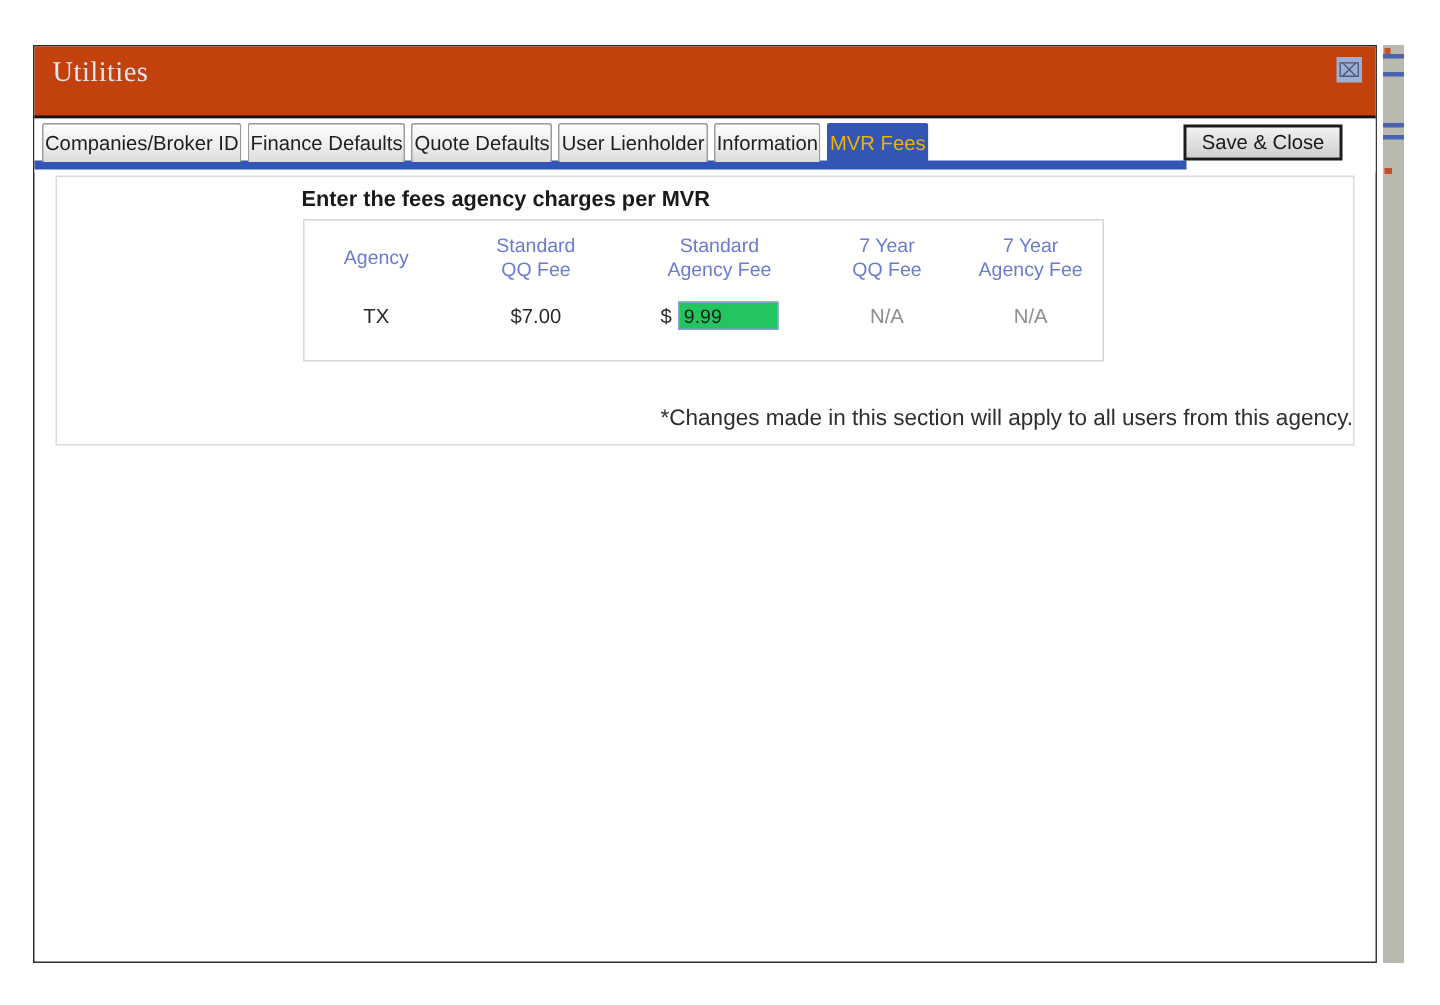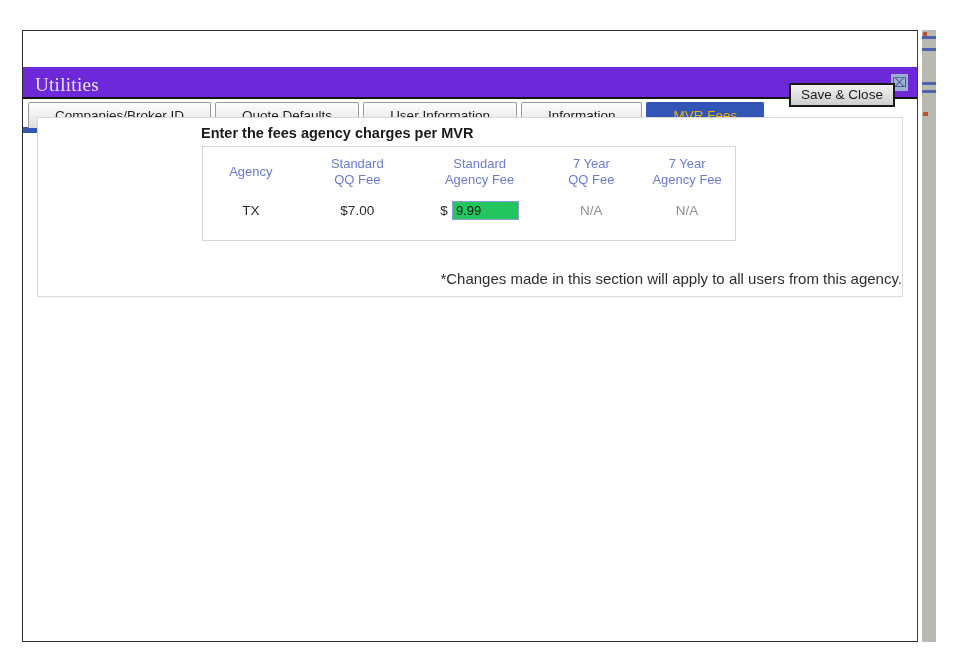--- a/index.html
+++ b/index.html
@@ -66,25 +66,24 @@
     height: 612px;
     background: #ffffff;
     border: 1px solid #2b2b2b;
     border-right-color: #3a3a3a;
     box-sizing: border-box;
   }
 
   
   .titlebar {
     position: relative;
-    height: 32px;
-    background: #6d28d9;
+    height: 48px;
+    background: #c2410c;
     border-bottom: 2px solid #13131a;
     box-sizing: border-box;
-    margin-top: 36px;
   }
   .titlebar .title-text {
     position: absolute;
     left: 12px;
     top: 7px;
     font-family: "Liberation Serif", serif;
     font-size: 19px;
     color: #e2e6f2;
     letter-spacing: 0.3px;
   }
@@ -114,21 +113,21 @@
     position: absolute;
     left: 5px;
     top: 3px;
     display: flex;
     align-items: flex-start;
   }
   .tab {
     position: relative;
     height: 26px;
     line-height: 25px;
-    padding: 0 26px;
+    padding: 0 1px;
     margin-right: 4px;
     font-size: 13.5px;
     color: #1e1e1e;
     background: linear-gradient(to bottom, #fdfdfd 0%, #ececec 60%, #dcdcdc 100%);
     border: 1px solid #9a9a9a;
     border-bottom: none;
     border-radius: 2px 2px 0 0;
     white-space: nowrap;
     cursor: pointer;
     box-sizing: border-box;
@@ -277,22 +276,23 @@
 
     <div class="titlebar">
       <div class="title-text">Utilities</div>
       <div class="close-btn">⌧</div>
     </div>
 
     <div class="tabstrip">
       <div class="tab-underline"></div>
       <div class="tabs">
         <div class="tab">Companies/Broker ID</div>
+        <div class="tab">Finance Defaults</div>
         <div class="tab">Quote Defaults</div>
-        <div class="tab">User Information</div>
+        <div class="tab">User Lienholder</div>
         <div class="tab">Information</div>
         <div class="tab active">MVR Fees</div>
       </div>
     </div>
 
     <div class="save-close">Save &amp; Close</div>
 
     <div class="panel">
 
       <div class="section-heading">Enter the fees agency charges per MVR</div>

